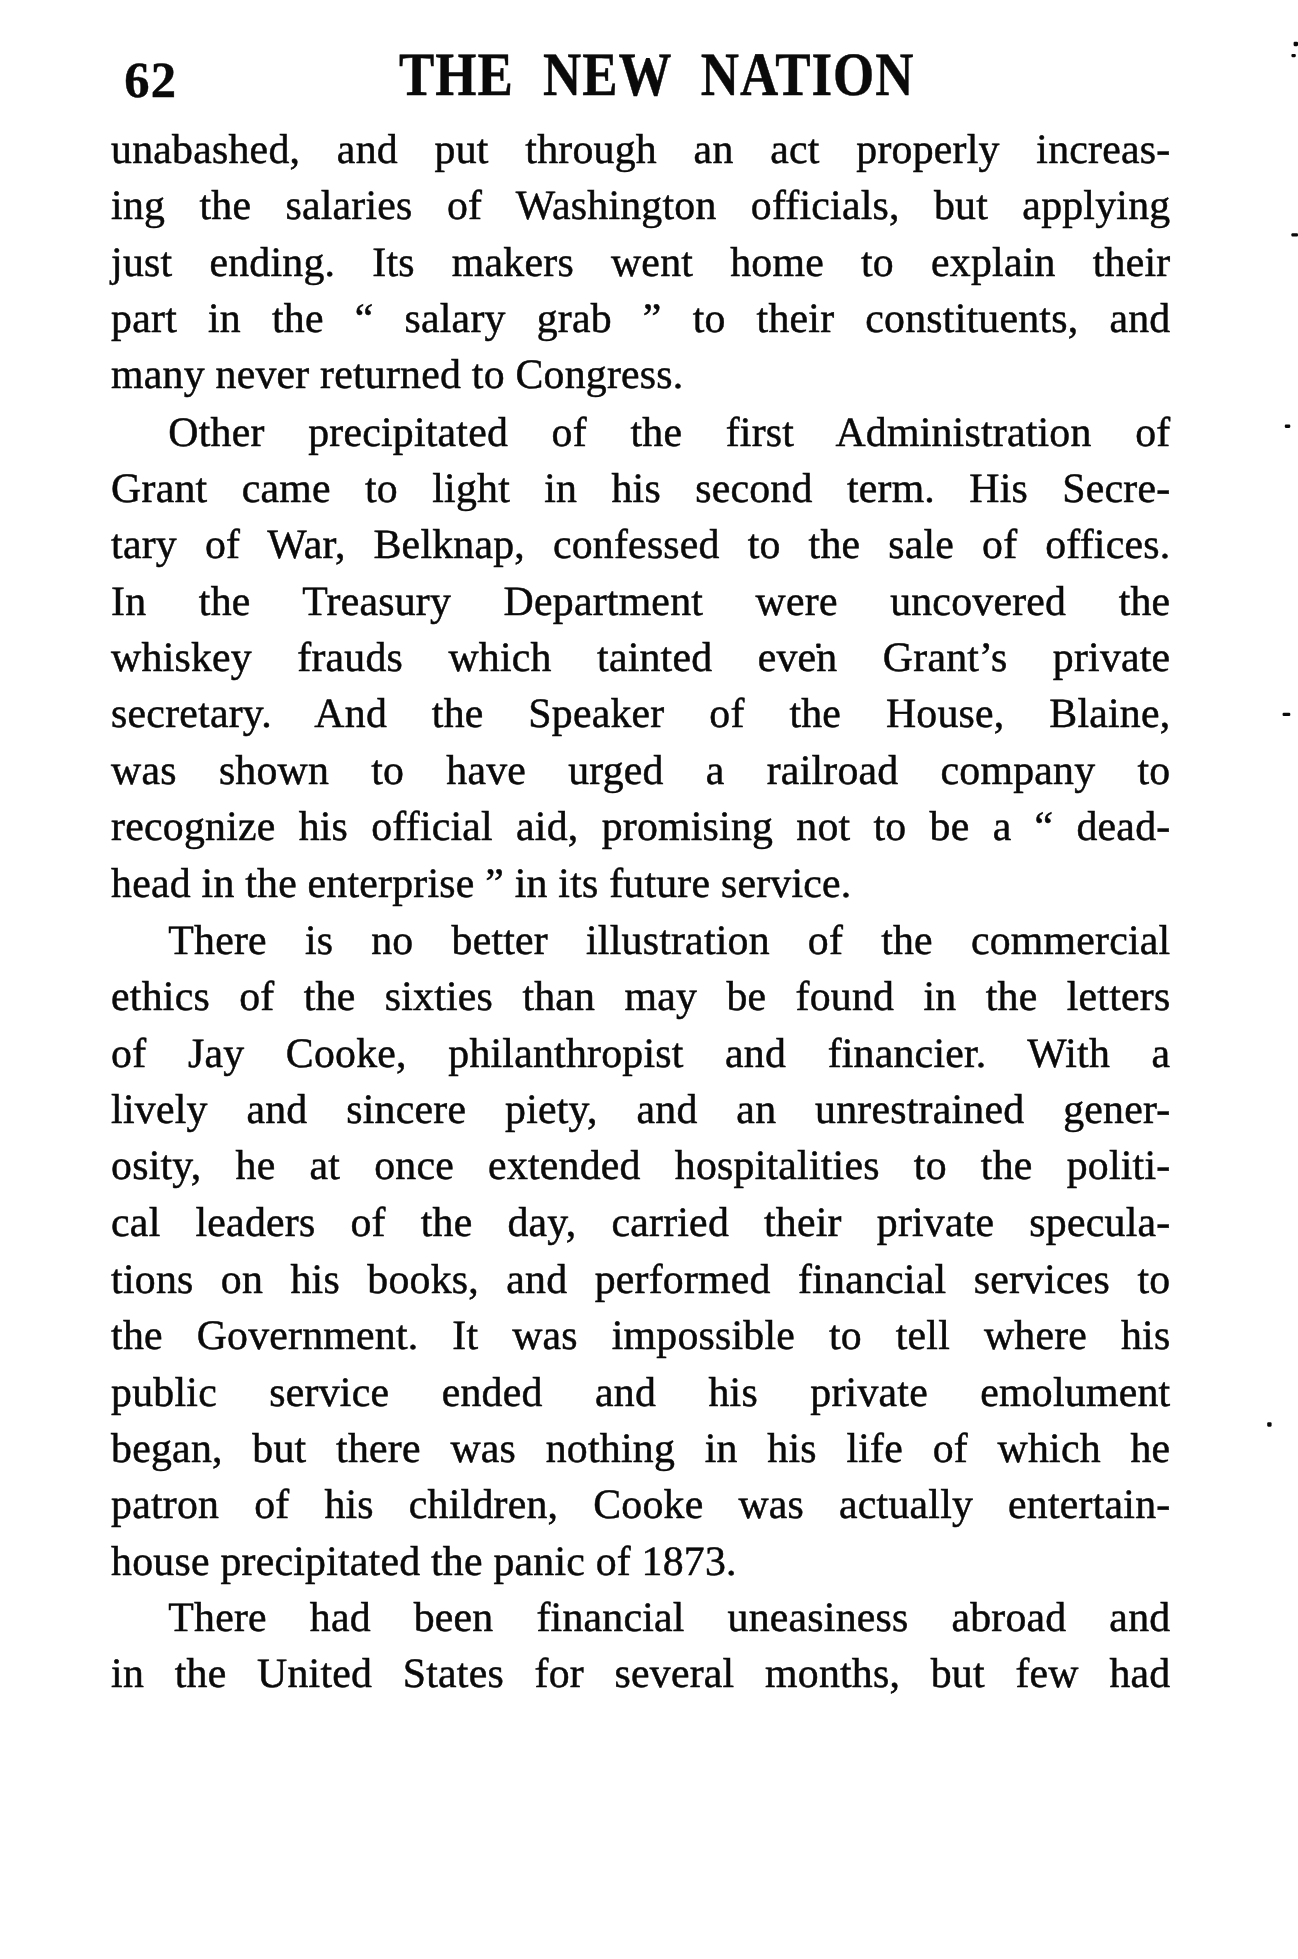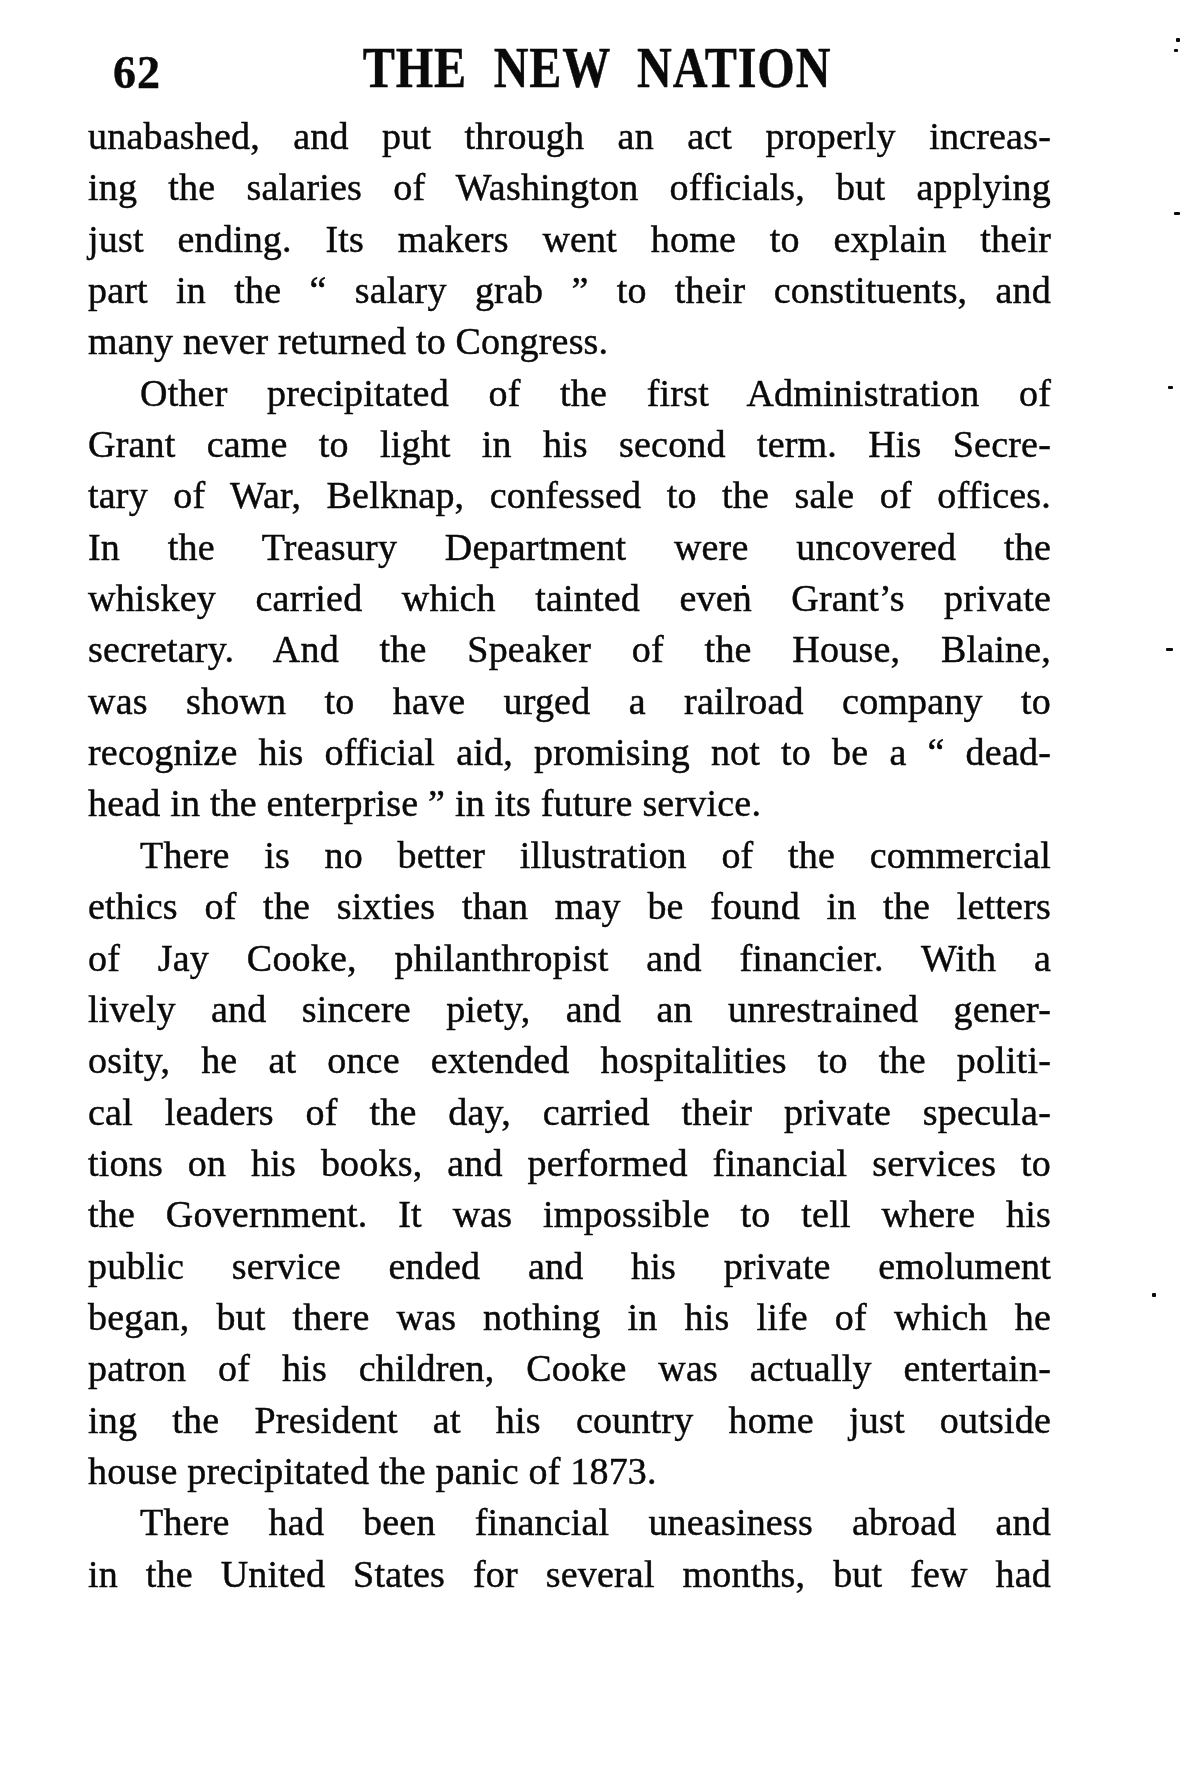--- a/index.html
+++ b/index.html
@@ -37,21 +37,21 @@
     letter-spacing: 1px;
     word-spacing: 16px;
     white-space: nowrap;
     transform: translateX(-50%) scaleX(0.86);
     -webkit-text-stroke: 0.4px #0a0a0a;
   }
   
   .body-col {
     position: absolute;
     top: 111px;
-    left: 88px;
+    left: 101px;
     width: 963px;
   }
   .line {
     font-size: 38px;
     line-height: 51.35px;
     text-align: justify;
     text-align-last: justify;
     text-justify: inter-word;
     letter-spacing: 0.2px;
     -webkit-text-stroke: 0.45px #0a0a0a;
@@ -84,39 +84,38 @@
         <div class="line">ing the salaries of Washington officials, but applying</div>
         <div class="line">just ending. Its makers went home to explain their</div>
         <div class="line">part in the “ salary grab ” to their constituents, and</div>
         <div class="line endpara">many never returned to Congress.</div>
       </div>
       <div>
         <div class="line indent">Other precipitated of the first Administration of</div>
         <div class="line">Grant came to light in his second term. His Secre-</div>
         <div class="line">tary of War, Belknap, confessed to the sale of offices.</div>
         <div class="line">In the Treasury Department were uncovered the</div>
-        <div class="line">whiskey carried which tainted even Grant’s private</div>
+        <div class="line">whiskey frauds which tainted even Grant’s private</div>
         <div class="line">secretary. And the Speaker of the House, Blaine,</div>
         <div class="line">was shown to have urged a railroad company to</div>
         <div class="line">recognize his official aid, promising not to be a “ dead-</div>
         <div class="line endpara">head in the enterprise ” in its future service.</div>
       </div>
       <div>
         <div class="line indent">There is no better illustration of the commercial</div>
         <div class="line">ethics of the sixties than may be found in the letters</div>
         <div class="line">of Jay Cooke, philanthropist and financier. With a</div>
         <div class="line">lively and sincere piety, and an unrestrained gener-</div>
         <div class="line">osity, he at once extended hospitalities to the politi-</div>
         <div class="line">cal leaders of the day, carried their private specula-</div>
         <div class="line">tions on his books, and performed financial services to</div>
         <div class="line">the Government. It was impossible to tell where his</div>
         <div class="line">public service ended and his private emolument</div>
         <div class="line">began, but there was nothing in his life of which he</div>
         <div class="line">patron of his children, Cooke was actually entertain-</div>
-        <div class="line">ing the President at his country home just outside</div>
         <div class="line endpara">house precipitated the panic of 1873.</div>
       </div>
       <div>
         <div class="line indent">There had been financial uneasiness abroad and</div>
         <div class="line">in the United States for several months, but few had</div>
       </div>
     </main>
 
   <div id="specks">
       <div class="speck" style="left: 1176px; top: 38px; width: 4px; height: 4px;"></div>

